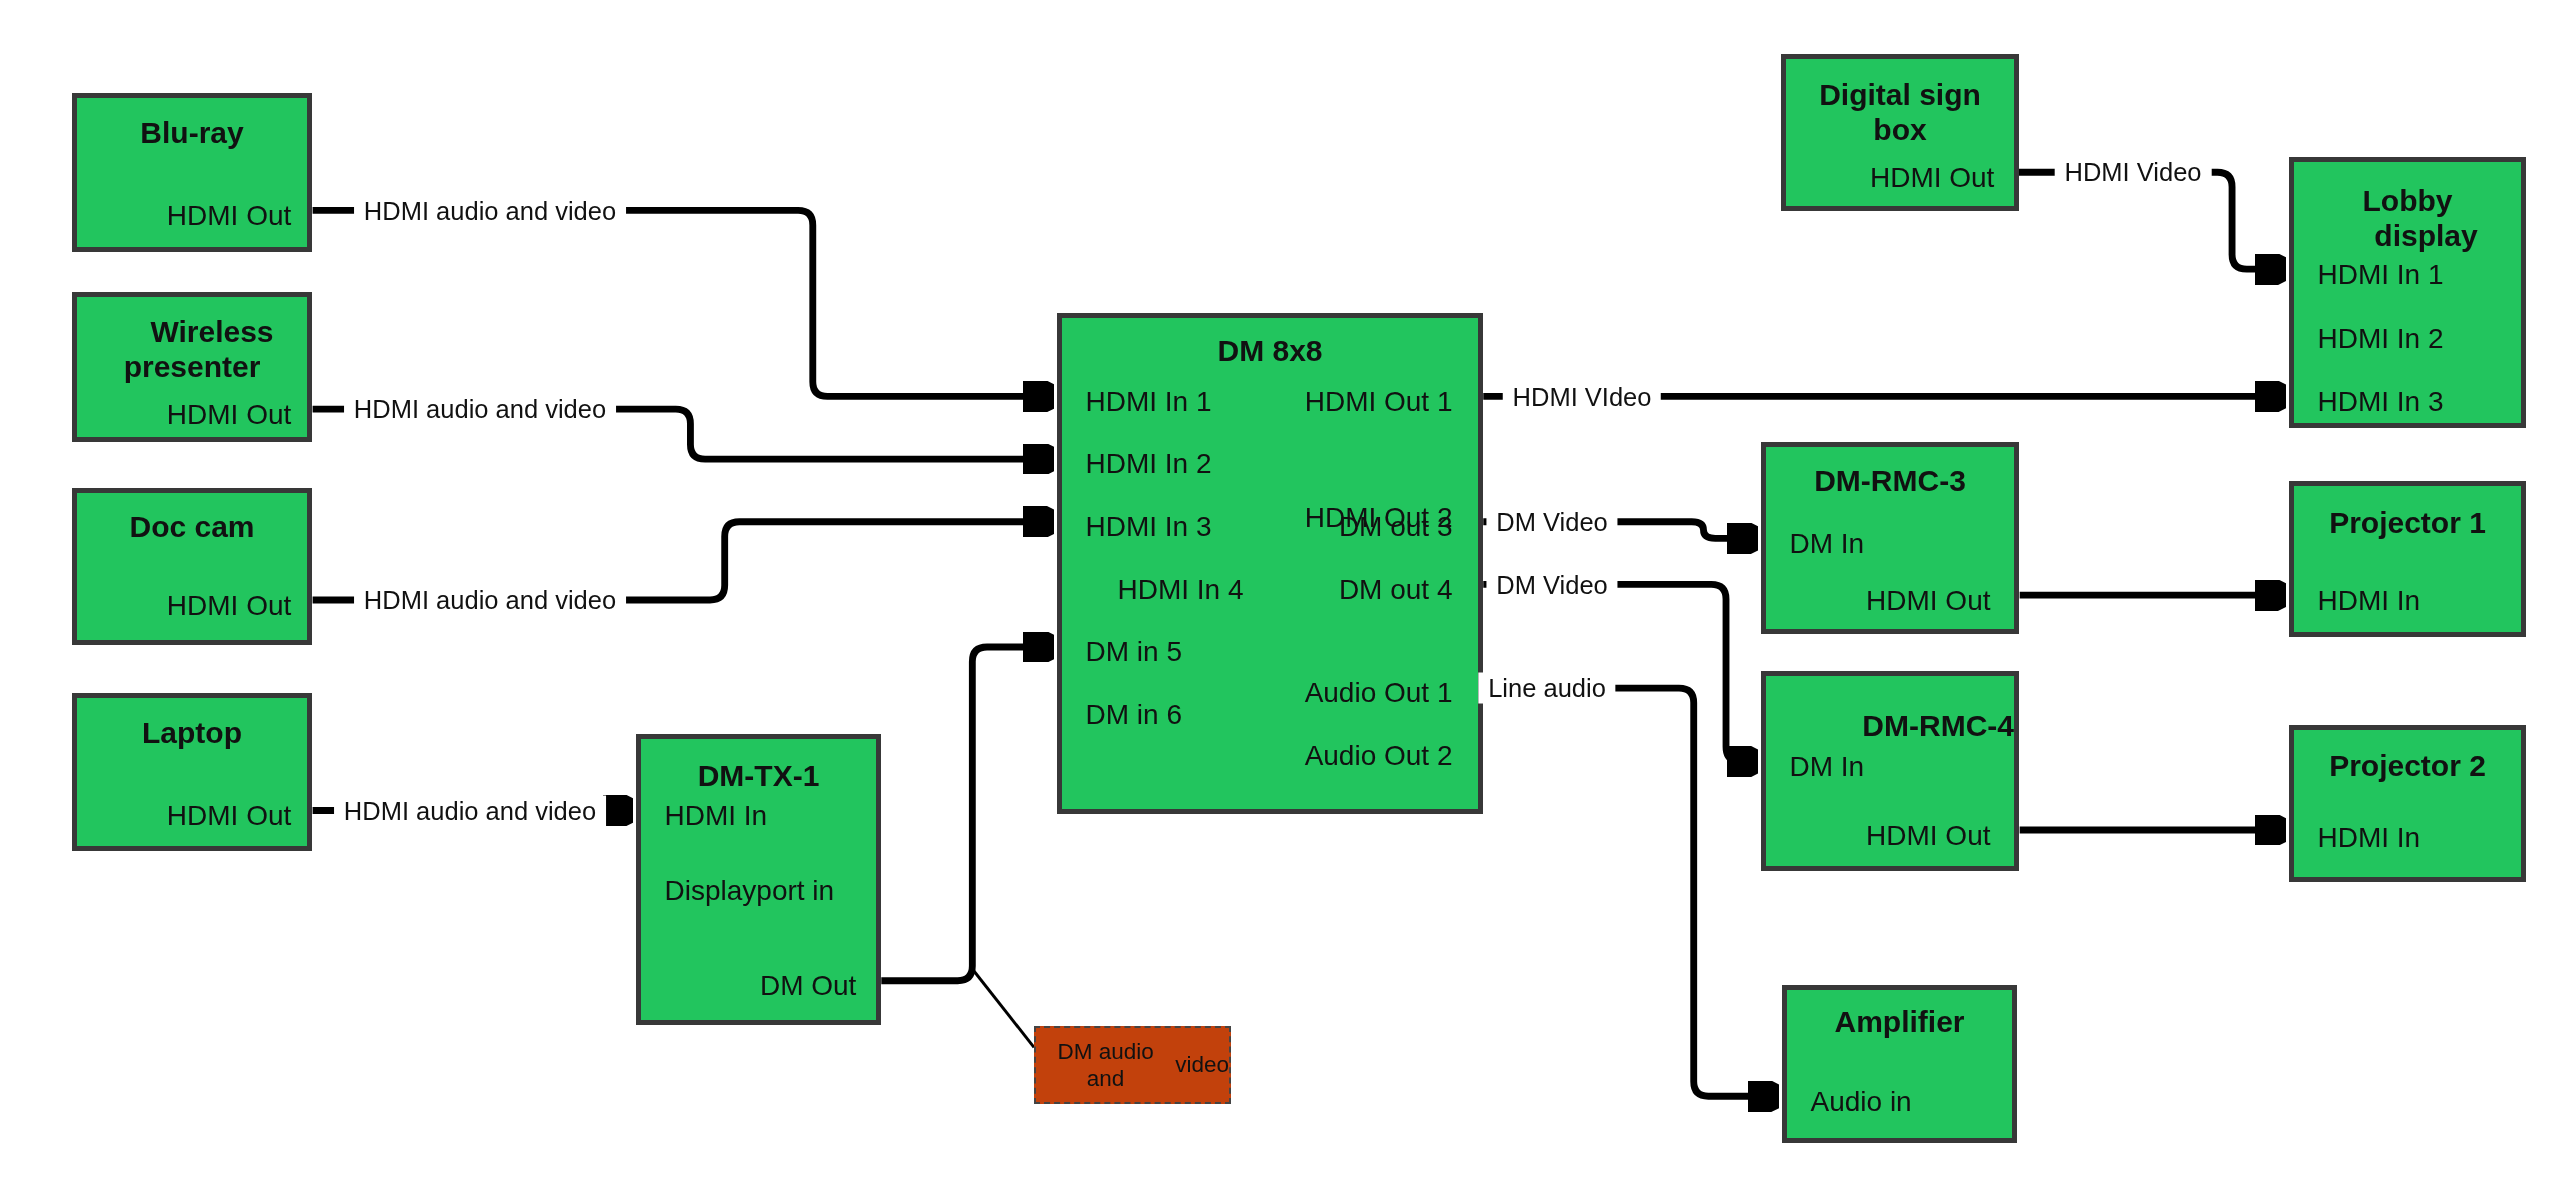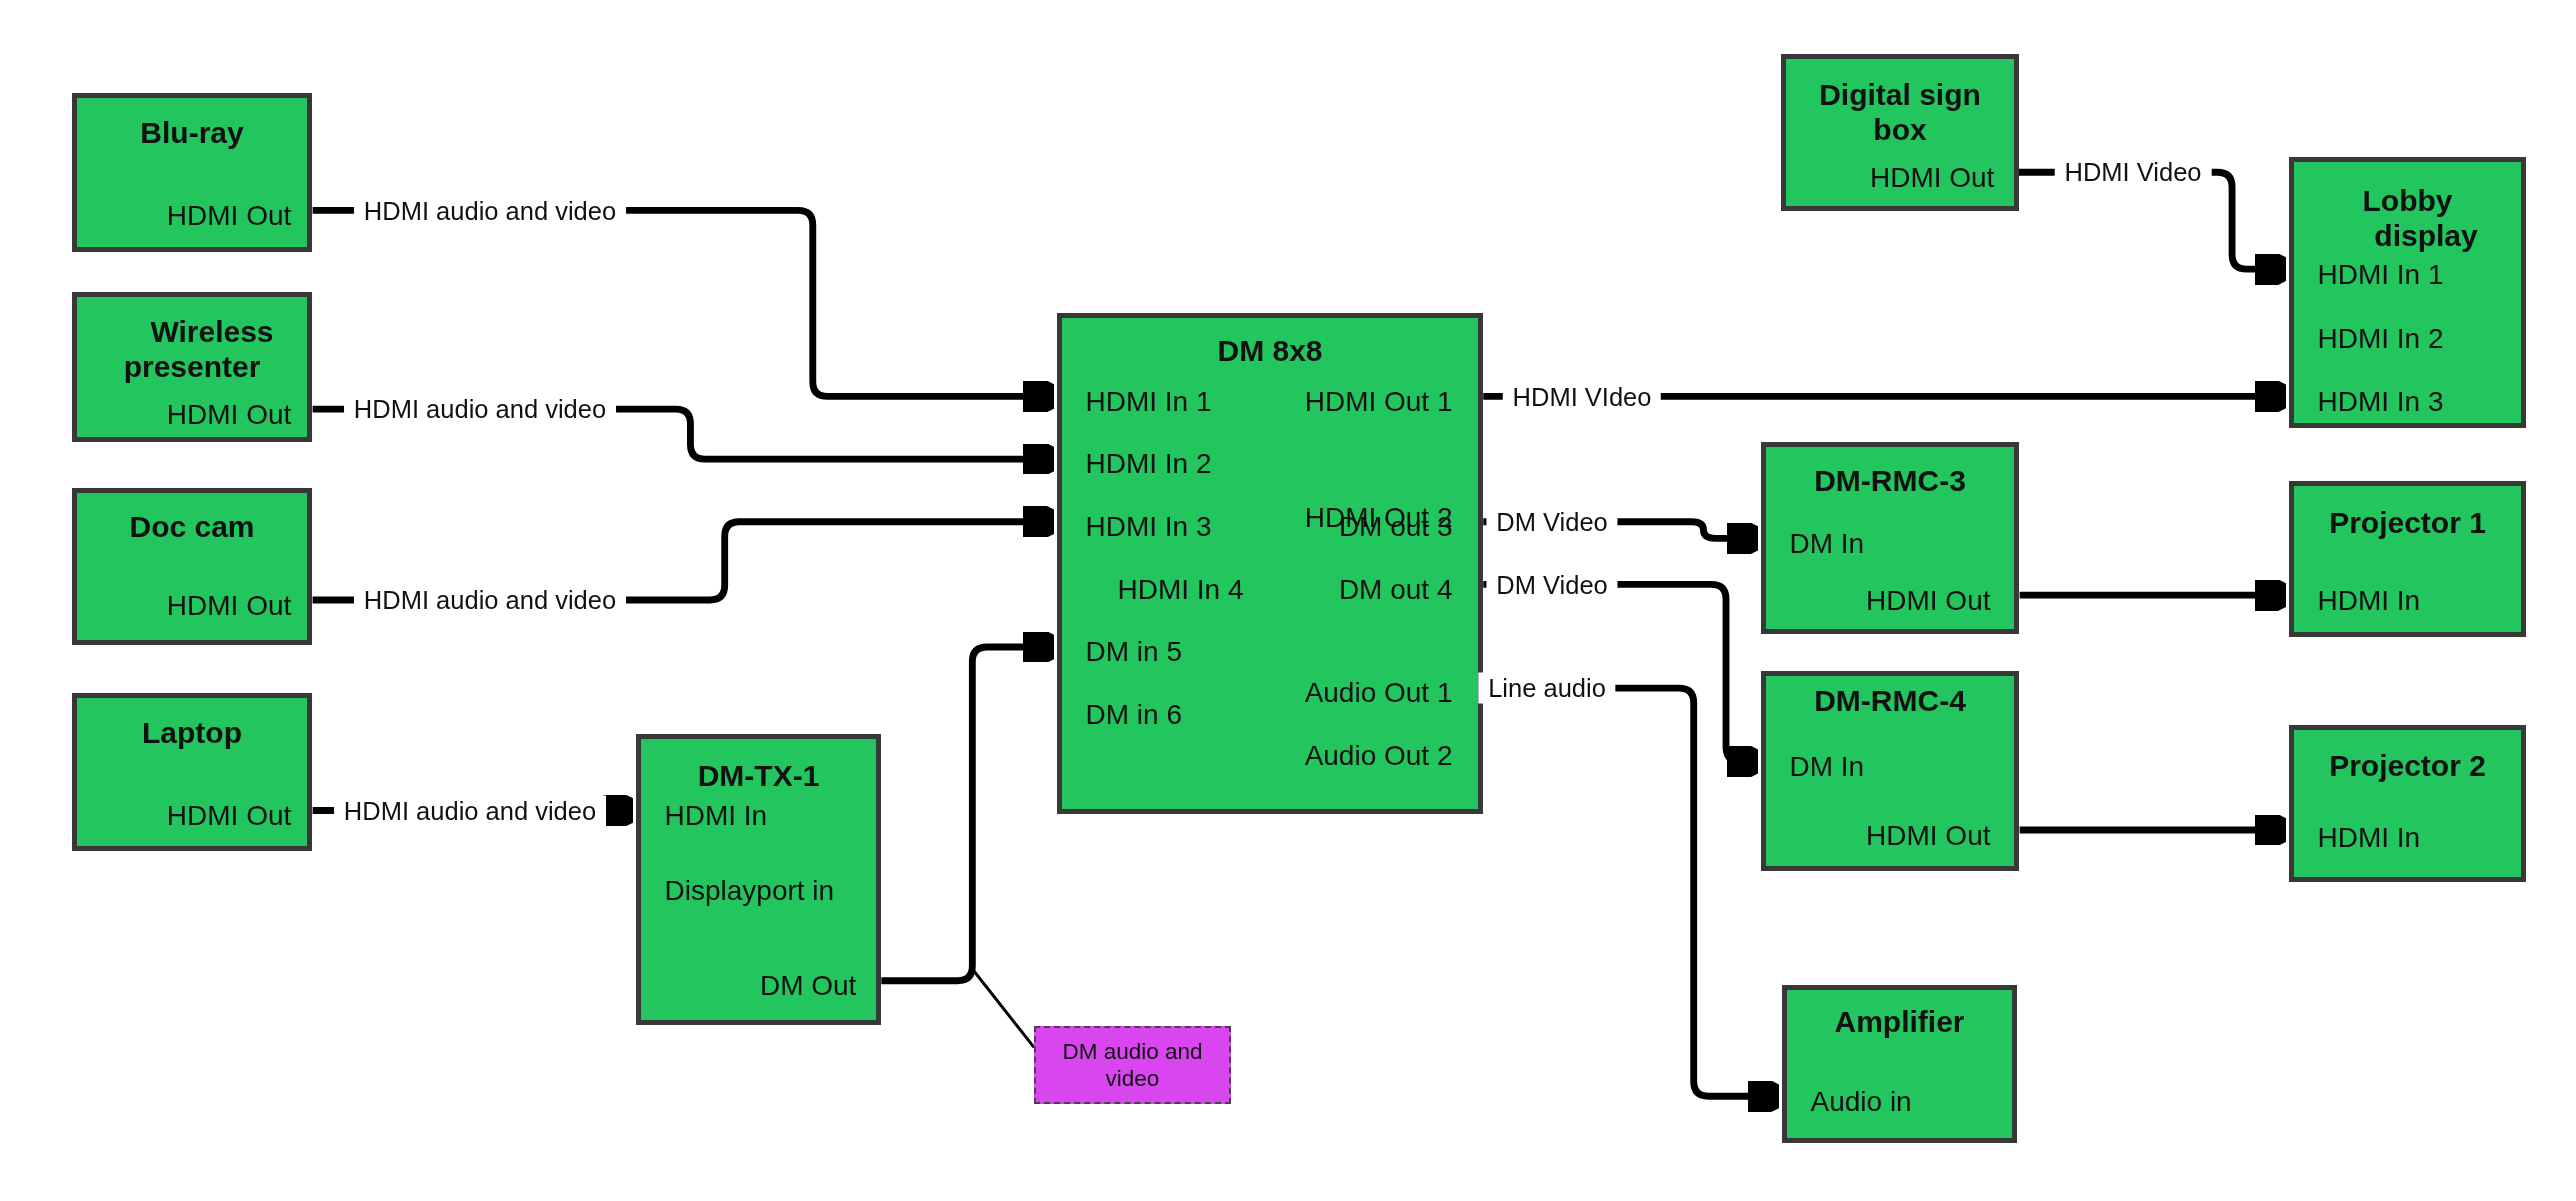--- a/index.html
+++ b/index.html
@@ -39,22 +39,22 @@
     transform:translate(-50%,-50%);
     background:#ffffff;
     padding:0 9.8px;
     font-size:25.5px;line-height:31px;
     white-space:nowrap;
   }
   .note{
     position:absolute;
     box-sizing:border-box;
     border:2.9px dashed #444444;
-    background:#d946ef;
-    display:flex;flex-direction:column;
+    background:#c2410c;
+    display:flex;flex-direction:row;
     align-items:center;justify-content:center;
     font-size:22.5px;line-height:27.4px;
     text-align:center;
   }
 </style>
 </head>
 <body>
 
 <div class="diagram">
 
@@ -137,21 +137,21 @@
     <div class="port port-l" style="top:222px;">HDMI In 3</div>
   </div>
 
   <div class="box" style="left:1761px;top:442px;width:258px;height:192px;">
     <div class="box-title" style="top:15.7px;">DM-RMC-3</div>
     <div class="port port-l" style="top:79px;">DM In</div>
     <div class="port port-r" style="top:136px;left:0;right:23.5px;">HDMI Out</div>
   </div>
 
   <div class="box" style="left:1761px;top:671px;width:258px;height:200px;">
-    <div class="box-title" style="top:7px;">DM-RMC-4</div>
+    <div class="box-title" style="top:32px;text-align:right;">DM-RMC-4</div>
     <div class="port port-l" style="top:73px;">DM In</div>
     <div class="port port-r" style="top:142px;left:0;right:23.5px;">HDMI Out</div>
   </div>
 
   <div class="box" style="left:2289px;top:481px;width:237px;height:156px;">
     <div class="box-title" style="top:18.6px;">Projector 1</div>
     <div class="port port-l" style="top:97px;">HDMI In</div>
   </div>
 
   <div class="box" style="left:2289px;top:725px;width:237px;height:157px;">

